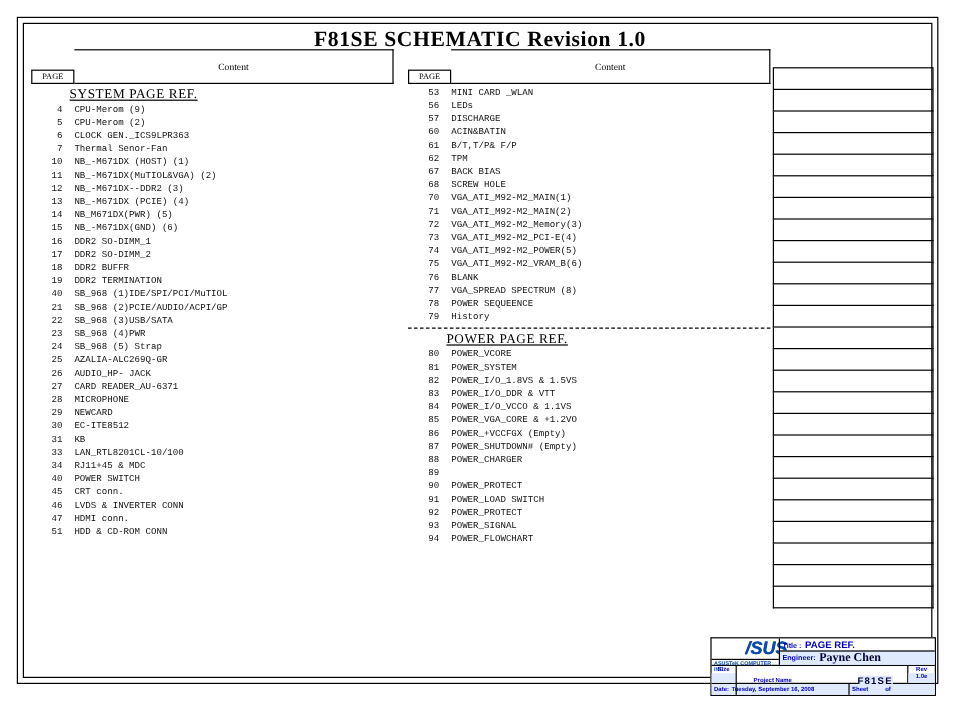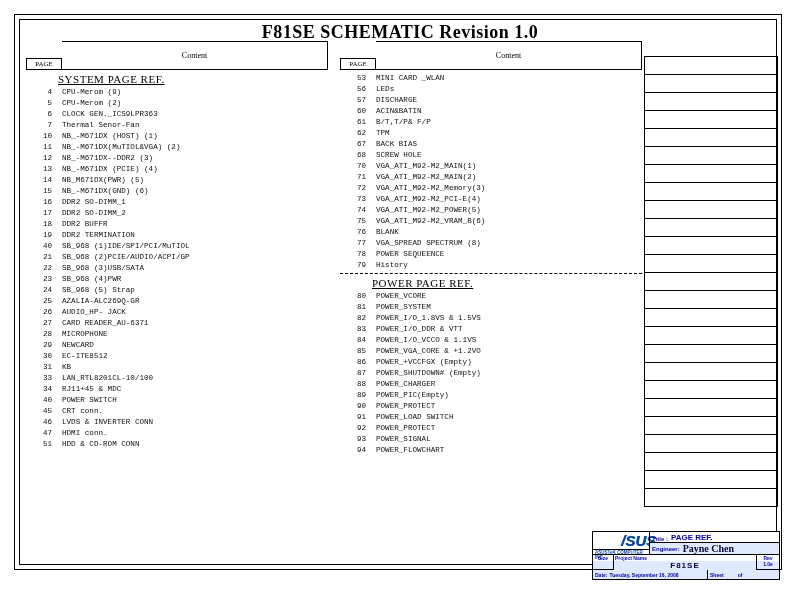--- a/index.html
+++ b/index.html
@@ -430,21 +430,20 @@
           <div class="row">
             <span class="pg">87</span>
             <span class="txt">POWER_SHUTDOWN# (Empty)</span>
           </div>
           <div class="row">
             <span class="pg">88</span>
             <span class="txt">POWER_CHARGER</span>
           </div>
           <div class="row">
             <span class="pg">89</span>
-            <span class="txt">POWER_PIC(Empty)</span>
           </div>
           <div class="row">
             <span class="pg">90</span>
             <span class="txt">POWER_PROTECT</span>
           </div>
           <div class="row">
             <span class="pg">91</span>
             <span class="txt">POWER_LOAD SWITCH</span>
           </div>
           <div class="row">
@@ -507,21 +506,21 @@
         <span class="tb-label">Engineer:</span>
         <span class="tb-val" style="font-family:'Comic Sans MS',cursive;font-size:10px;margin-left:3px;color:#003">Payne Chen</span>
       </div>
     </div>
   </div>
   <div class="tb-row" style="height:14px">
     <div class="tb-cell" style="width:20px;flex-direction:column;padding:0">
       <div class="tb-label center" style="width:100%;font-size:5px">Size</div>
       <div class="blueband" style="width:100%;flex:1"></div>
     </div>
-    <div class="tb-cell" style="flex:1;flex-direction:column;padding:0">
+    <div class="tb-cell" style="flex:1;flex-direction:row;padding:12px">
       <div class="tb-label" style="width:100%;font-size:5px;padding-left:2px">Project Name</div>
       <div class="blueband center" style="width:100%;flex:1;display:flex">
         <span style="font-family:Arial;font-weight:900;font-size:8px;color:#003;letter-spacing:1px">F81SE</span>
       </div>
     </div>
     <div class="tb-cell" style="width:22px;flex-direction:column;padding:0">
       <div class="tb-label center" style="width:100%;font-size:5px">Rev</div>
       <div class="blueband center" style="width:100%;flex:1;display:flex">
           <span class="tb-val" style="font-size:5px">1.0e</span>
         </div>

